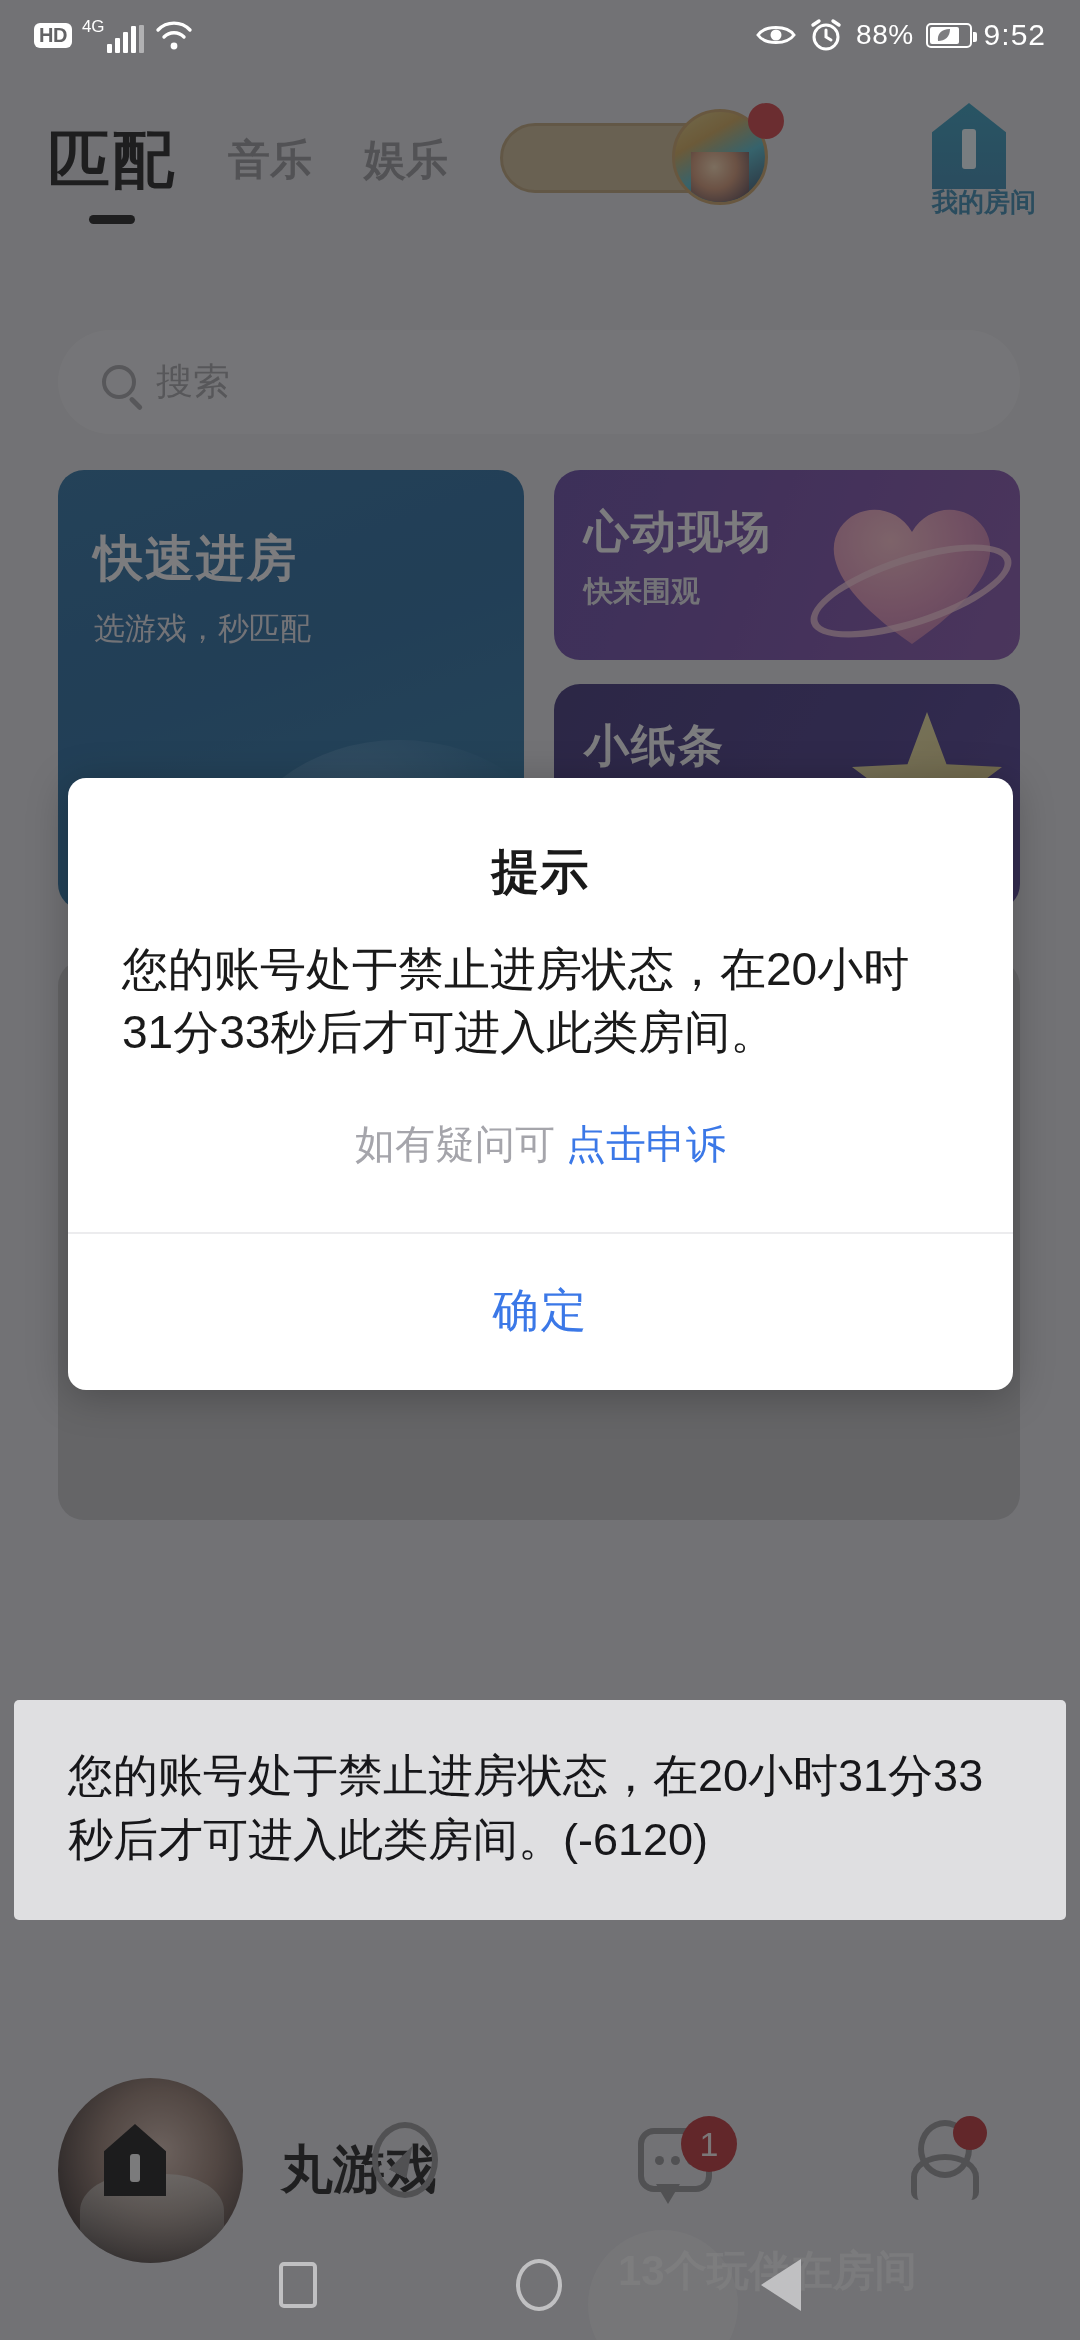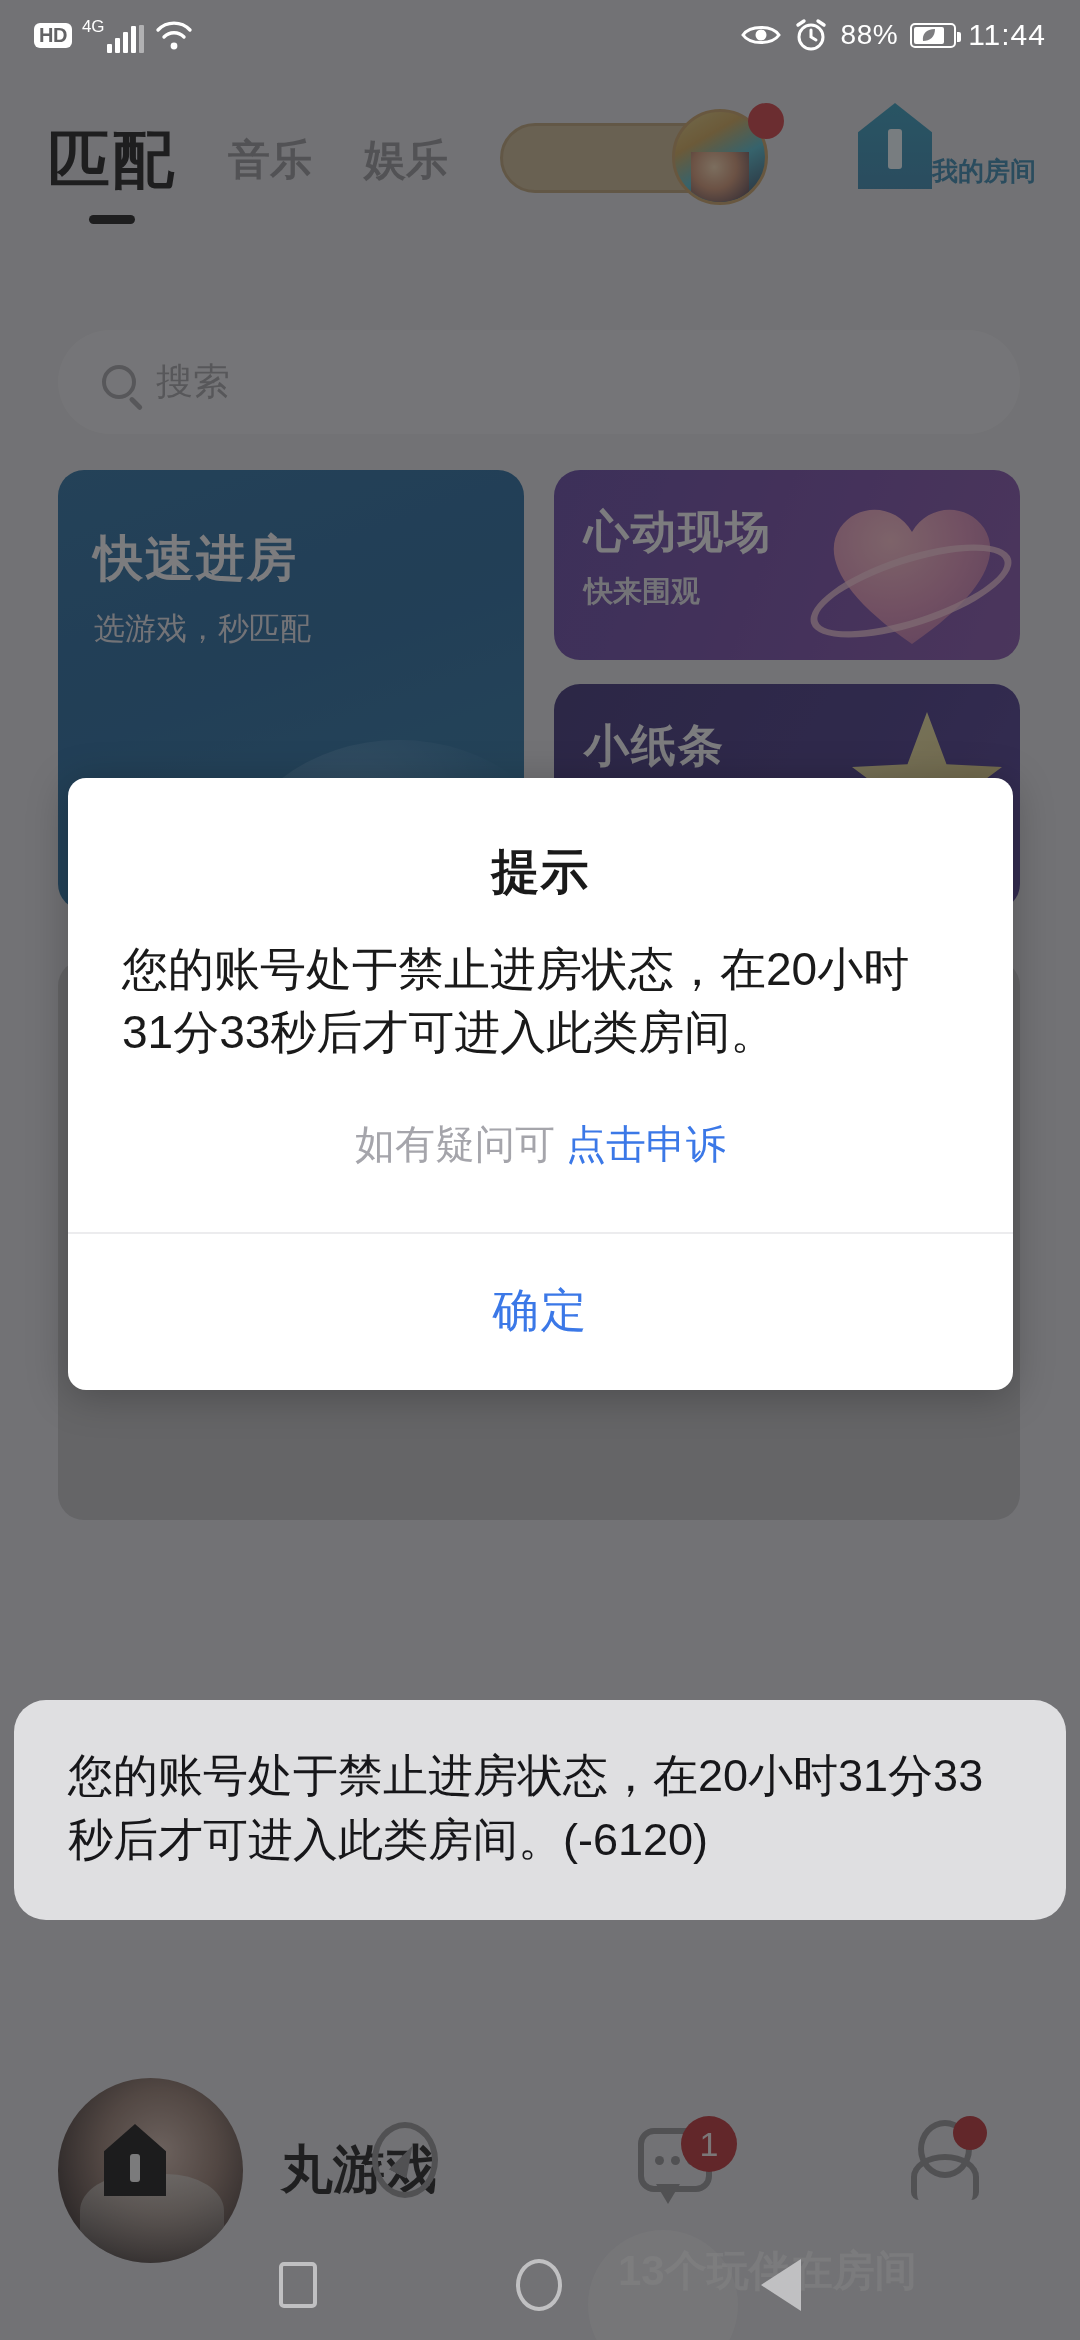--- a/index.html
+++ b/index.html
@@ -101,21 +101,21 @@
     content:""; position:absolute; left:18%; top:44%;
     width:64%; height:56%;
     background: radial-gradient(ellipse at 40% 30%, #f0cfa8 0%, #c98c6a 45%, #3a3046 100%);
   }
   .tab-avatar-dot {
     position: absolute; left: 748px; top: 8px;
     width: 36px; height: 36px; border-radius: 50%; background: #c8353a;
   }
   .my-room {
     position: absolute; right: 44px; top: 8px;
-    display: flex; align-items: flex-end;
+    display: flex; flex-direction: column; align-items: flex-start;
   }
   .house {
     width: 74px; height: 86px;
     background: linear-gradient(180deg,#2a93b5 0%,#2f7fa8 100%);
     clip-path: polygon(50% 0%, 100% 34%, 100% 100%, 0% 100%, 0% 34%);
     position: relative;
   }
   .house:after {
     content:""; position:absolute; left:50%; top:30%; transform:translateX(-50%);
     width:14px; height:40px; background:#e6f3f7; border-radius:3px;
@@ -310,21 +310,21 @@
   #dlg-appeal .link { color: #3b78e7; }
   #dlg-divider { height: 2px; background: #ececee; }
   #dlg-confirm {
     text-align: center; font-size: 46px; color: #3b78e7;
     padding: 46px 0 48px 0; letter-spacing: 2px;
   }
 
   
   #toast {
     position: absolute; left: 14px; top: 1700px; width: 1052px;
-    background: rgba(231,231,233,0.93); border-radius: 32px; z-index: 90;
+    background: rgba(231,231,233,0.93); border-radius: 5px; z-index: 90;
     padding: 44px 54px 48px 54px;
   }
   #toast-text {
     font-size: 45px; color: #17171a; line-height: 1.42;
   }
 </style>
 </head>
 <body>
 
 <div id="screen">
@@ -440,21 +440,21 @@
         <path d="M5 8 L11 4 M31 8 L25 4" stroke="#fff" stroke-width="3.4" stroke-linecap="round"></path>
       </svg>
       <div class="sb-pct">88%</div>
       <div class="batt">
         <div class="batt-fill" style="width:78%">
           <svg width="18" height="18" viewBox="0 0 18 18">
             <path d="M15 3 C 6 3, 2 8, 3 15 C 10 15, 15 11, 15 3 Z" fill="#7d7d80"></path>
           </svg>
         </div>
       </div>
-      <div class="sb-time">11:44</div>
+      <div class="sb-time">9:52</div>
     </div>
   </div>
 
   <div id="dialog">
     <div id="dlg-title">提示</div>
     <div id="dlg-body">您的账号处于禁止进房状态，在20小时31分33秒后才可进入此类房间。</div>
     <div id="dlg-appeal">
       <span class="muted">如有疑问可</span>
       <span class="link">点击申诉</span>
     </div>

